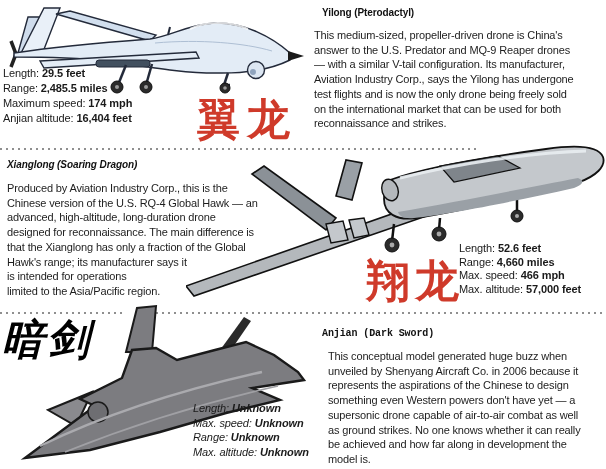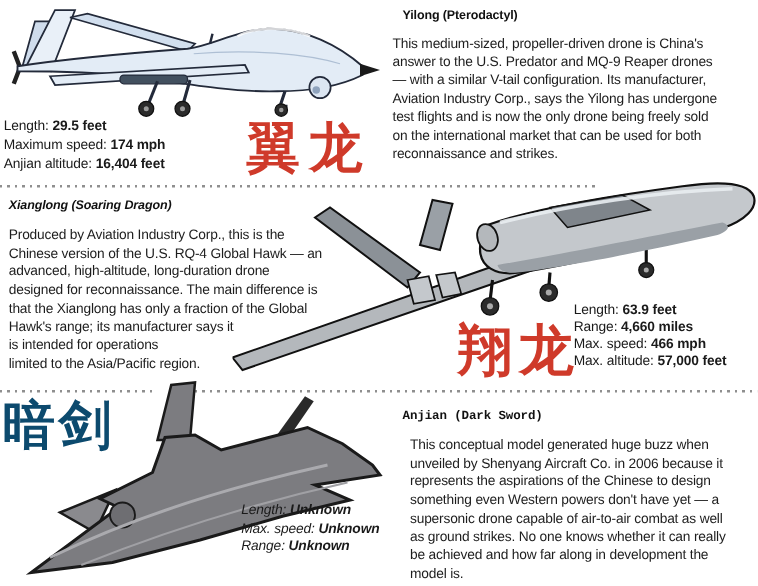--- a/index.html
+++ b/index.html
@@ -64,22 +64,23 @@
     <circle cx="146" cy="86" r="6" fill="#2b2b2b" stroke="#111" stroke-width="1"></circle>
     <circle cx="146" cy="86" r="2" fill="#9b9b9b"></circle>
 
     <path d="M228,72 L224,84 M224,84 L230,84" stroke="#232a3a" stroke-width="2.5" fill="none"></path>
     <circle cx="225" cy="87" r="5" fill="#2b2b2b" stroke="#111" stroke-width="1"></circle>
     <circle cx="225" cy="87" r="1.8" fill="#9b9b9b"></circle>
 
     <line x1="168" y1="34" x2="170" y2="26" stroke="#232a3a" stroke-width="2"></line>
   </svg>
 
-  <div class="abs specs lh15" style="left:3px;top:94px;">
+  <div class="abs specs lh15" style="left:3px;top:66px;">
     <span class="spec-line"><span>Length:</span> <span class="spec-value">29.5 feet</span></span>
+    <span class="spec-line"><span>Range:</span> <span class="spec-value">2,485.5 miles</span></span>
     <span class="spec-line"><span>Maximum speed:</span> <span class="spec-value">174 mph</span></span>
     <span class="spec-line"><span>Anjian altitude:</span> <span class="spec-value">16,404 feet</span></span>
   </div>
 
   <div class="abs cjk cjk1" style="color: rgb(207, 58, 42);">翼龙</div>
 
   <div class="abs title" style="left:322px;top:7px;">Yilong (Pterodactyl)</div>
   <div class="abs body-text" style="left:314px;top:28px;width:284px;">This medium-sized, propeller-driven drone is China's
 answer to the U.S. Predator and MQ-9 Reaper drones
 — with a similar V-tail configuration. Its manufacturer,
@@ -128,21 +129,21 @@
     <polygon points="254,28 312,18 334,30 268,44" fill="#7f858b" stroke="#111" stroke-width="1.2"></polygon>
 
     <path d="M214,40 C 270,26 340,15 400,13" stroke="#e9edf1" stroke-width="3" fill="none" opacity="0.9"></path>
 
     <ellipse cx="204" cy="52" rx="8" ry="11" fill="#b4b8bc" stroke="#111" stroke-width="1.4" transform="rotate(-18 204 52)"></ellipse>
   </svg>
 
   <div class="abs cjk cjk2" style="color: rgb(207, 58, 42);">翔龙</div>
 
   <div class="abs specs lh135" style="left:459px;top:242px;">
-    <span class="spec-line"><span>Length:</span> <span class="spec-value">63.9 feet</span></span>
+    <span class="spec-line"><span>Length:</span> <span class="spec-value">52.6 feet</span></span>
     <span class="spec-line"><span>Range:</span> <span class="spec-value">4,660 miles</span></span>
     <span class="spec-line"><span>Max. speed:</span> <span class="spec-value">466 mph</span></span>
     <span class="spec-line"><span>Max. altitude:</span> <span class="spec-value">57,000 feet</span></span>
   </div>
 
   <div class="dots" style="left:0;top:312px;width:122px;"></div>
   <div class="dots" style="left:156px;top:312px;width:450px;"></div>
 
   <svg class="abs" style="left:10px;top:300px;" width="310" height="169" viewBox="0 0 310 169">
 
@@ -153,26 +154,27 @@
     <polygon points="38,110 82,92 66,126" fill="#8a8a8e" stroke="#1a1a1a" stroke-width="2"></polygon>
 
     <polygon points="15,158 85,106 70,99 112,78 122,50 146,48 167,60 205,50 236,42 264,55 288,72 294,80 242,88 270,100 216,113 150,132 80,150" fill="#7c7c80" stroke="#1a1a1a" stroke-width="2.4"></polygon>
 
     <circle cx="88" cy="112" r="10" fill="#6e6e72" stroke="#1a1a1a" stroke-width="1.5"></circle>
 
     <path d="M30,146 C 100,112 180,88 252,72" stroke="#aaaaae" stroke-width="2.4" fill="none"></path>
     <path d="M55,152 C 130,122 205,100 268,86" stroke="#a0a0a4" stroke-width="1.6" fill="none"></path>
   </svg>
 
-  <div class="abs cjk cjk3" style="color: #0c4a6e;">暗剑</div>
+  <div class="abs cjk cjk3" style="color: #000000; font-style: italic;">暗剑</div>
 
   <div class="abs specs lh147" style="left:193px;top:401px;">
     <span class="spec-line"><span>Length:</span> <span class="spec-value">Unknown</span></span>
     <span class="spec-line"><span>Max. speed:</span> <span class="spec-value">Unknown</span></span>
     <span class="spec-line"><span>Range:</span> <span class="spec-value">Unknown</span></span>
+    <span class="spec-line"><span>Max. altitude:</span> <span class="spec-value">Unknown</span></span>
   </div>
 
   <div class="abs title" style="left:322px;top:328px;font-family:Liberation Mono, monospace;">Anjian (Dark Sword)</div>
   <div class="abs body-text" style="left:328px;top:349px;width:284px;">This conceptual model generated huge buzz when
 unveiled by Shenyang Aircraft Co. in 2006 because it
 represents the aspirations of the Chinese to design
 something even Western powers don't have yet — a
 supersonic drone capable of air-to-air combat as well
 as ground strikes. No one knows whether it can really
 be achieved and how far along in development the

